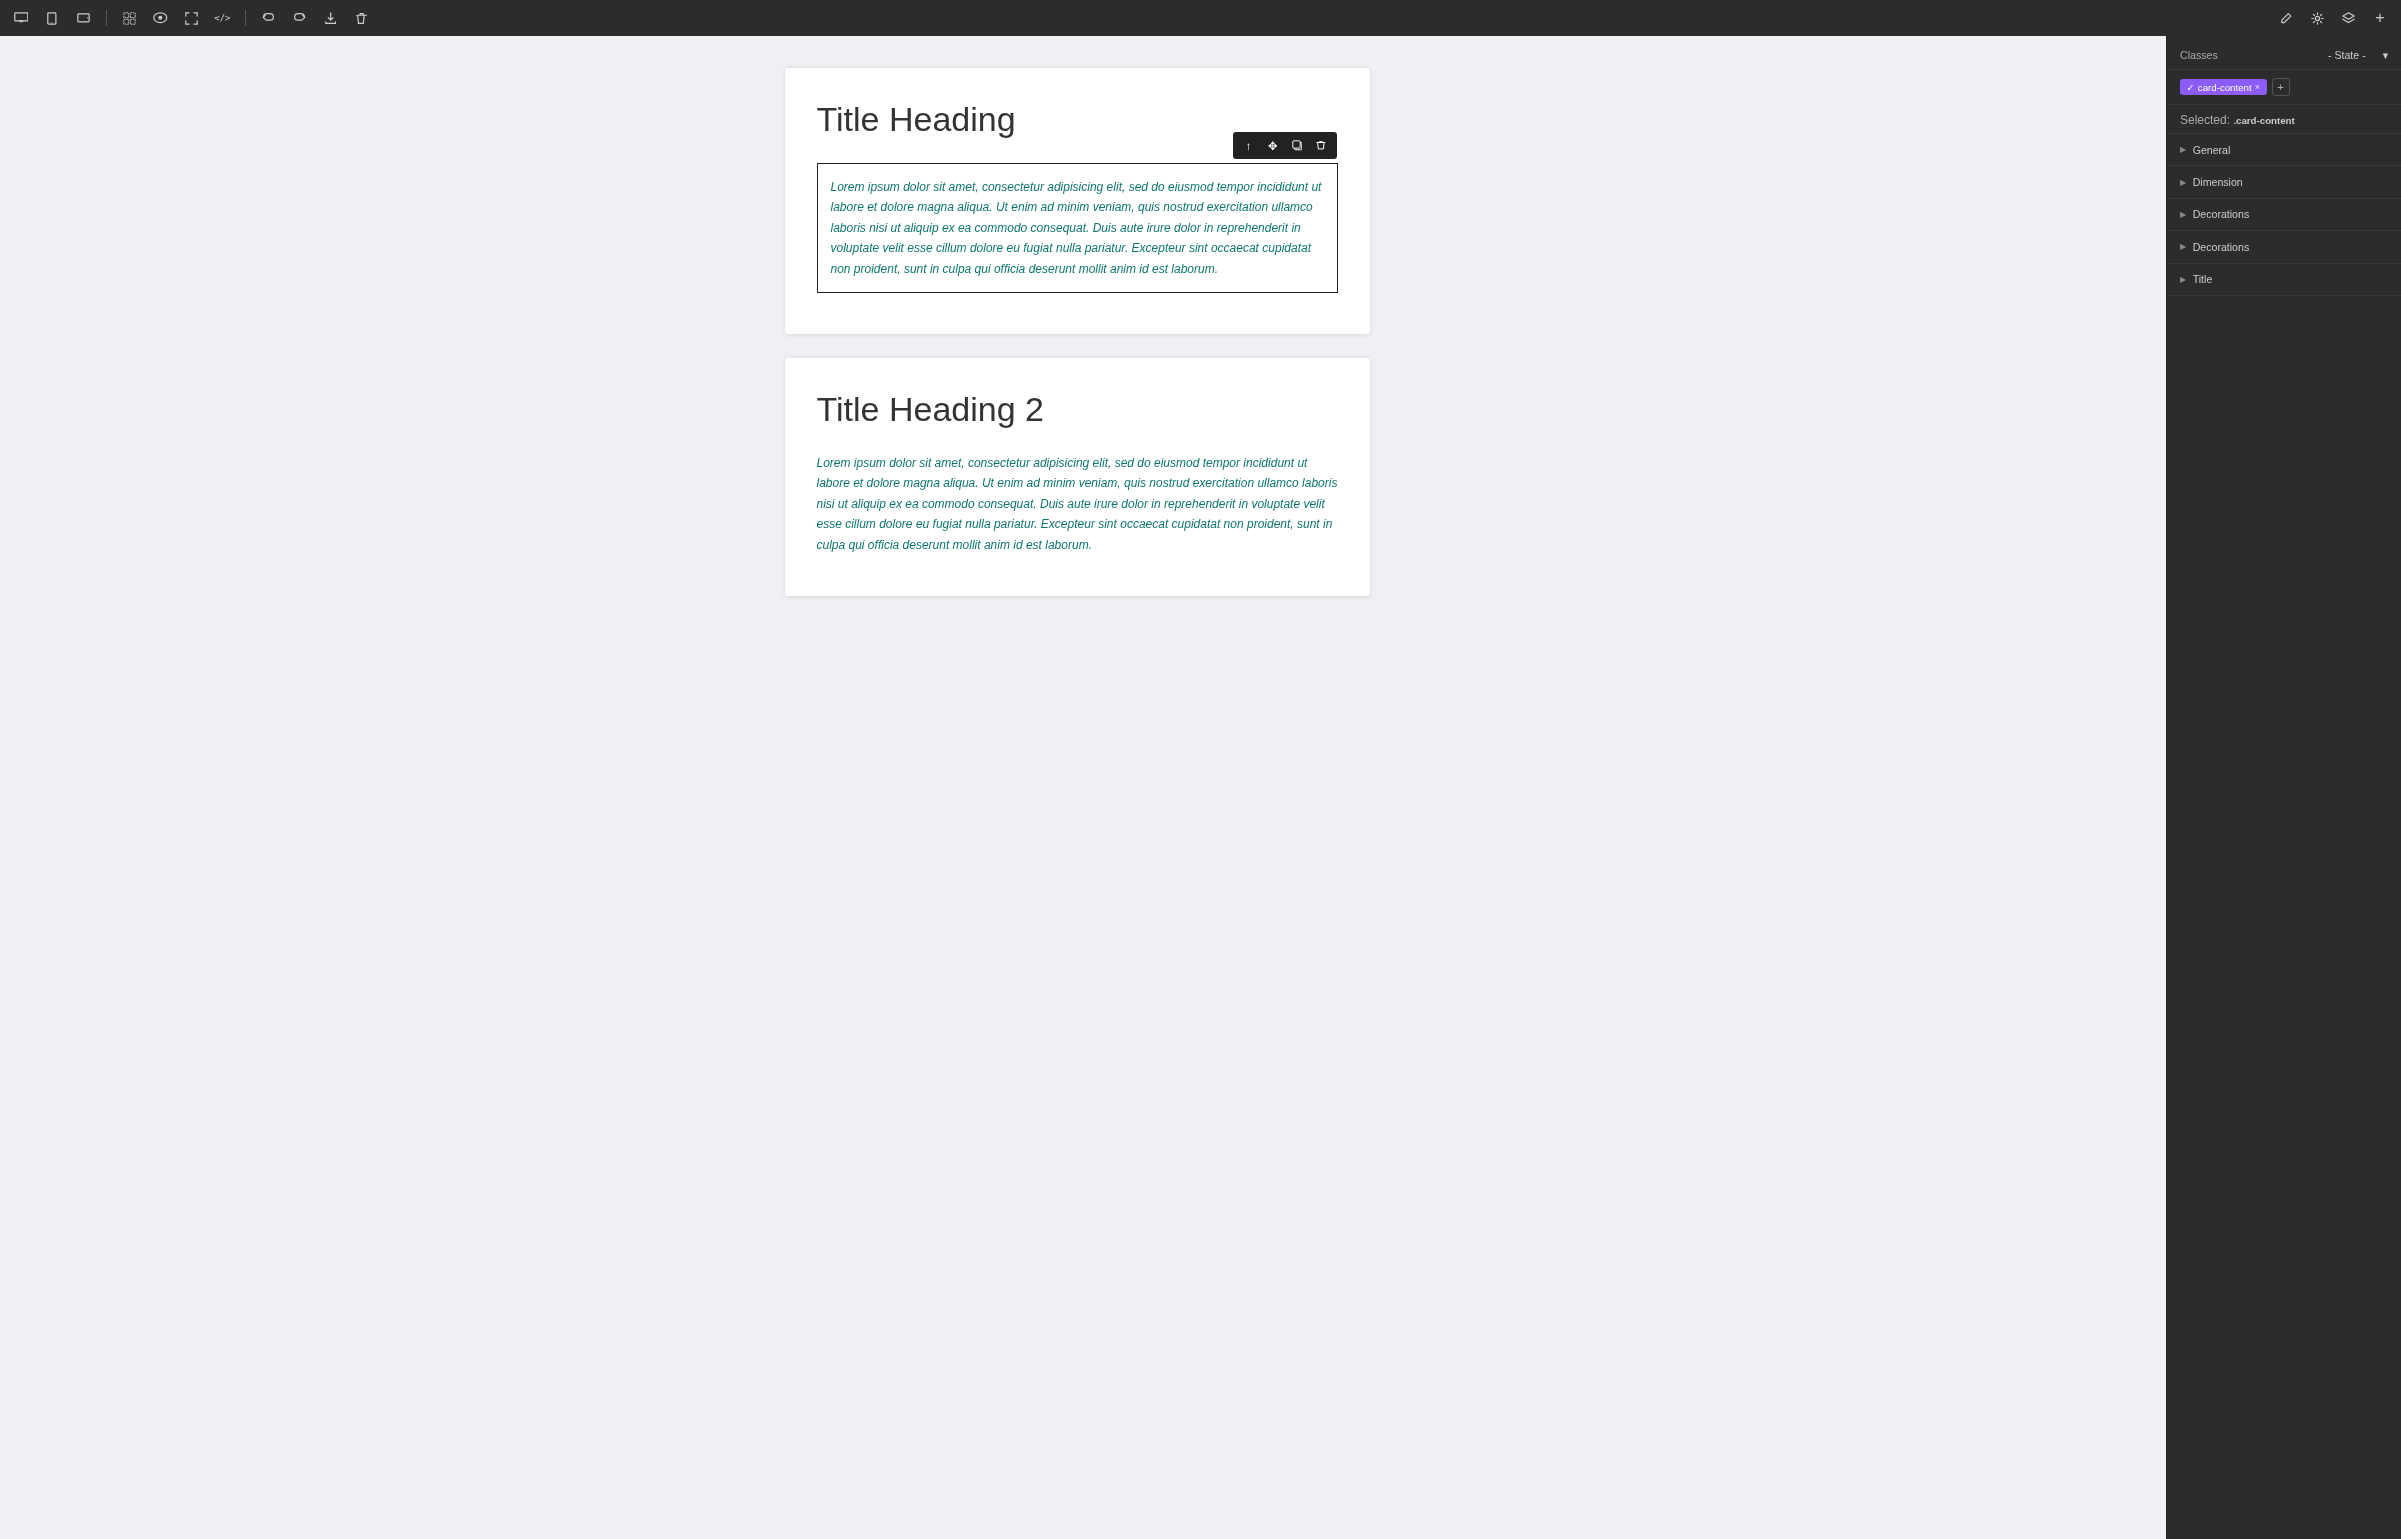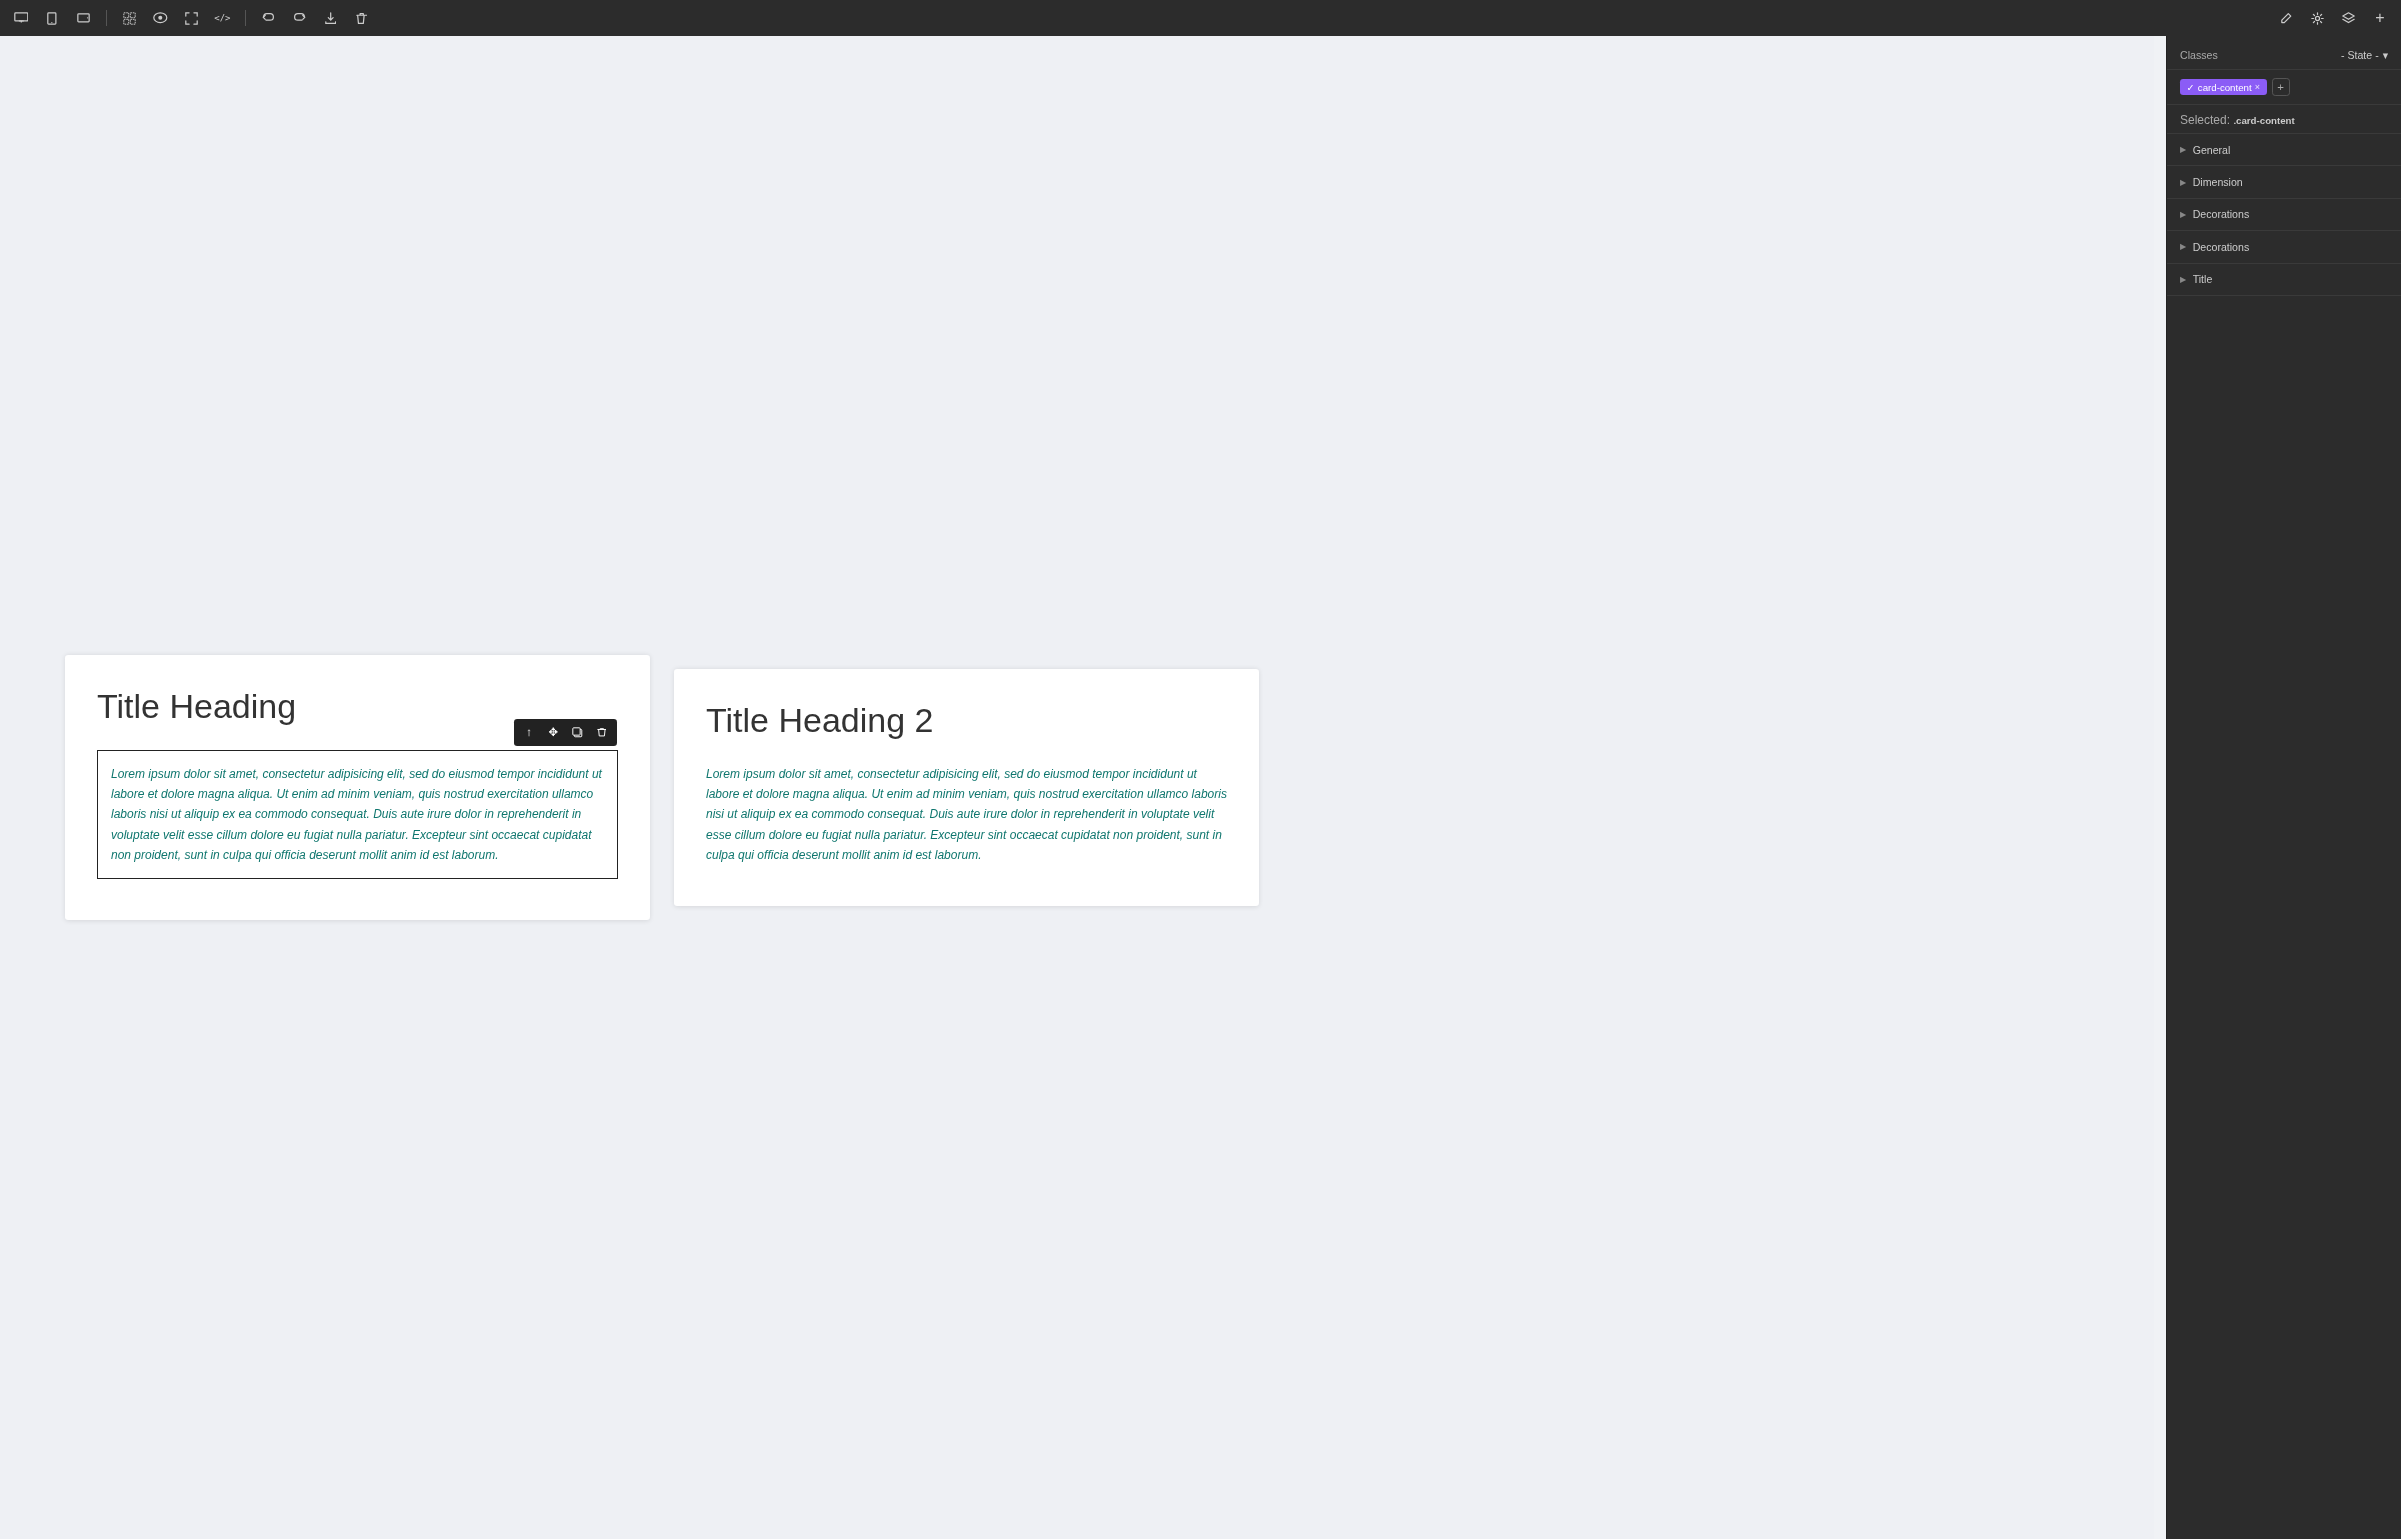--- a/index.html
+++ b/index.html
@@ -35,20 +35,21 @@
       overflow: hidden;
     }
 
     
     .canvas-area {
       flex: 1;
       background: #eef0f4;
       overflow-y: auto;
       padding: 32px 65px;
       display: flex;
+      flex-direction: column;
       gap: 24px;
       align-items: center;
     }
 
     
     .card {
       background: #fff;
       border-radius: 3.2px;
       box-shadow: 0 0.8px 4.9px rgba(0,0,0,0.1);
       padding: 32px 32px 41px 32px;
@@ -118,21 +119,21 @@
       padding: 13px 13px 8px 13px;
       border-bottom: 0.8px solid #3a3a3a;
     }
     .panel-header-label {
       color: #aaa;
       font-size: 10.6px;
     }
     .state-dropdown {
       display: flex;
       align-items: center;
-      gap: 4px;
+      gap: 17px;
       color: #ccc;
       font-size: 10.6px;
       cursor: pointer;
     }
 
     
     .classes-row {
       padding: 8px 13px;
       display: flex;
       align-items: center;

